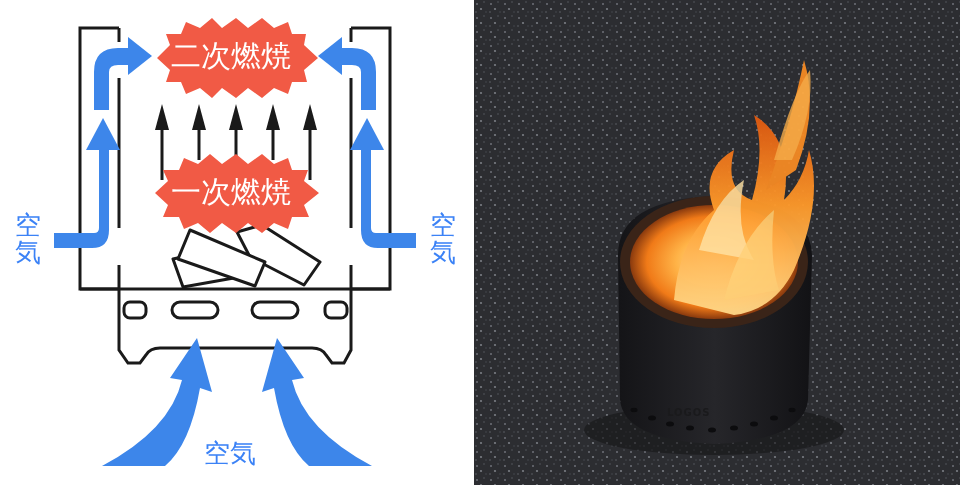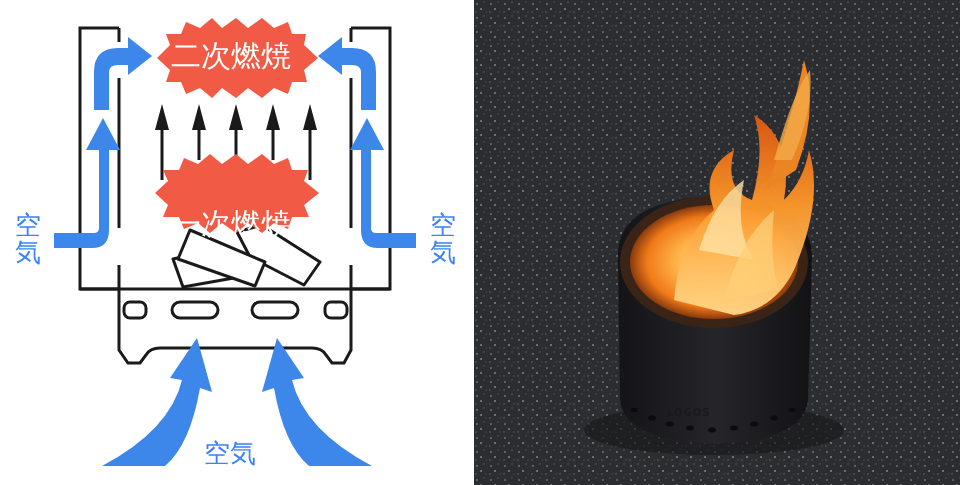--- a/index.html
+++ b/index.html
@@ -109,21 +109,21 @@
 
       <path d="M376,110 L376,72 Q376,48 352,48 L340,48 L340,65 L352,65 Q361,65 361,72 L361,110 Z"></path>
       <polygon points="342,37 318,56 342,75"></polygon>
 
       <path d="M102,466 Q170,430 182,380 L170,378 L197,338 L212,392 L200,388 Q190,445 165,466 Z"></path>
       <path d="M372,466 Q304,430 292,380 L304,378 L277,338 L262,392 L274,388 Q284,445 309,466 Z"></path>
     </g>
   </svg>
 
   <div class="burst-text" style="left:171px; top:41px;text-align:center;">二次燃焼</div>
-  <div class="burst-text" style="left:171px; top:177px;margin-top:32px;">一次燃焼</div>
+  <div class="burst-text" style="left:171px; top:177px;">一次燃焼</div>
 
   <div class="label label-vertical" style="left:13px; top:212px;">空気</div>
   <div class="label label-vertical" style="left:428px; top:212px;">空気</div>
   <div class="label" style="left:204px; top:440px;">空気</div>
 </div>
 
 <div class="right-panel">
   <svg class="photo-svg" width="486" height="485" viewBox="0 0 486 485">
     <defs>
       <pattern id="gravel" width="14" height="14" patternUnits="userSpaceOnUse">

